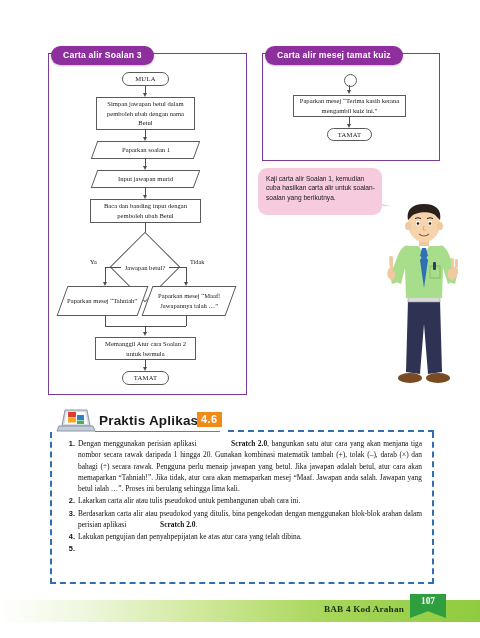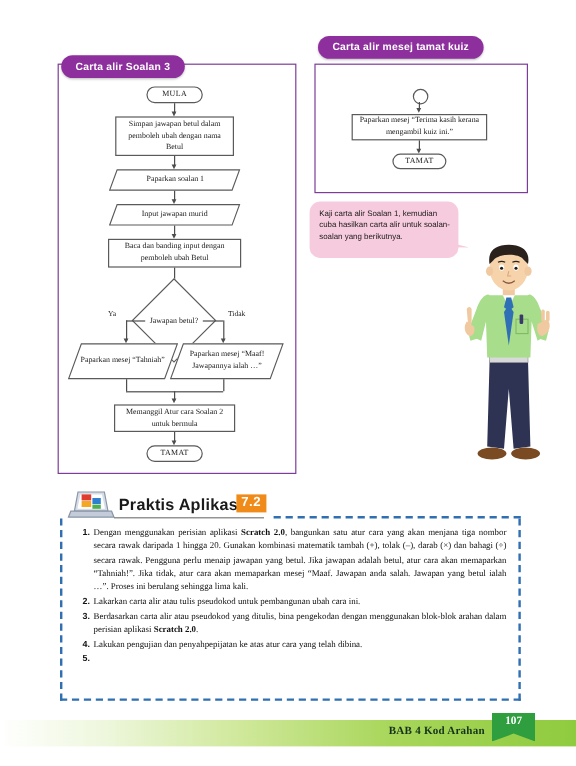--- a/index.html
+++ b/index.html
@@ -23,21 +23,21 @@
     letter-spacing:.2px;
     border-radius:11px;
     padding:4px 12px 5px 12px;
     white-space:nowrap;
     z-index:5;
     box-shadow:0 1px 2px rgba(0,0,0,.25);
   }
   #panel-left{left:48px;top:53px;width:197px;height:340px;}
   #panel-left-title{left:51px;top:46px;}
   #panel-right{left:262px;top:53px;width:176px;height:106px;}
-  #panel-right-title{left:265px;top:30px;}
+  #panel-right-title{left:265px;top:46px;}
 
   
   .node{
     position:absolute;
     box-sizing:border-box;
     display:flex;align-items:center;justify-content:center;
     text-align:center;
     font-size:6.6px;
     line-height:1.45;
     color:#1a1a1a;
@@ -146,21 +146,21 @@
     color:#111;text-align:justify;
     font-family:"Liberation Serif", serif;
     margin-bottom:1px;
   }
   #exercise-list li .num{
     position:absolute;left:2px;top:0;width:15px;
     font-weight:bold;text-align:right;
     font-family:"Liberation Sans", sans-serif;
     font-size:7.4px;
   }
-  #exercise-list b{font-weight:bold;}
+  #exercise-list b{font-weight:bold;margin-left:32px;}
 
   
   #footer{
     position:absolute;left:0;bottom:16px;width:480px;height:22px;
     background:linear-gradient(90deg,#ffffff 0%,#eef7dd 18%,#cfe89a 42%,#a8d65a 68%,#8fcb3f 100%);
   }
   #footer-text{
     position:absolute;right:76px;top:4px;
     font-size:9.2px;font-weight:bold;color:#14321a;
     font-family:"Liberation Serif", serif;letter-spacing:.2px;text-align:center;
@@ -316,21 +316,21 @@
       <path d="M9 4 L31 4 L34 20 L6 20 Z" fill="#d7dde6" stroke="#8a96a6" stroke-width="1"></path>
       <path d="M11 6 L29 6 L31.5 18 L8.5 18 Z" fill="#ffffff"></path>
       <path d="M3 20 L37 20 L39 25 L1 25 Z" fill="#c3ccd8" stroke="#8a96a6" stroke-width="1"></path>
       <rect x="12" y="6" width="8" height="5" fill="#e03b2f"></rect>
       <rect x="12" y="11.5" width="8" height="5" fill="#f5a623"></rect>
       <rect x="21" y="9" width="7" height="5" fill="#2f7fd0"></rect>
       <rect x="21" y="14.5" width="7" height="3.5" fill="#4caf50"></rect>
     </svg>
     <div id="praktis-title">Praktis Aplikasi</div>
   </div>
-  <div id="praktis-badge">7.2</div>
+  <div id="praktis-badge">4.6</div>
   <div id="praktis-rule"></div>
   <div id="praktis-dashrule"></div>
 
   <div id="exercise-box">
     <ol id="exercise-list">
         <li><span class="num">1.</span><span>Dengan menggunakan perisian aplikasi <b>Scratch 2.0</b>, bangunkan satu atur cara yang akan menjana tiga nombor secara rawak daripada 1 hingga 20. Gunakan kombinasi matematik tambah (+), tolak (–), darab (×) dan bahagi (÷) secara rawak. Pengguna perlu menaip jawapan yang betul. Jika jawapan adalah betul, atur cara akan memaparkan “Tahniah!”. Jika tidak, atur cara akan memaparkan mesej “Maaf. Jawapan anda salah. Jawapan yang betul ialah …”. Proses ini berulang sehingga lima kali.</span></li>
         <li><span class="num">2.</span><span>Lakarkan carta alir atau tulis pseudokod untuk pembangunan ubah cara ini.</span></li>
         <li><span class="num">3.</span><span>Berdasarkan carta alir atau pseudokod yang ditulis, bina pengekodan dengan menggunakan blok-blok arahan dalam perisian aplikasi <b>Scratch 2.0</b>.</span></li>
         <li><span class="num">4.</span><span>Lakukan pengujian dan penyahpepijatan ke atas atur cara yang telah dibina.</span></li>
         <li><span class="num">5.</span></li>

